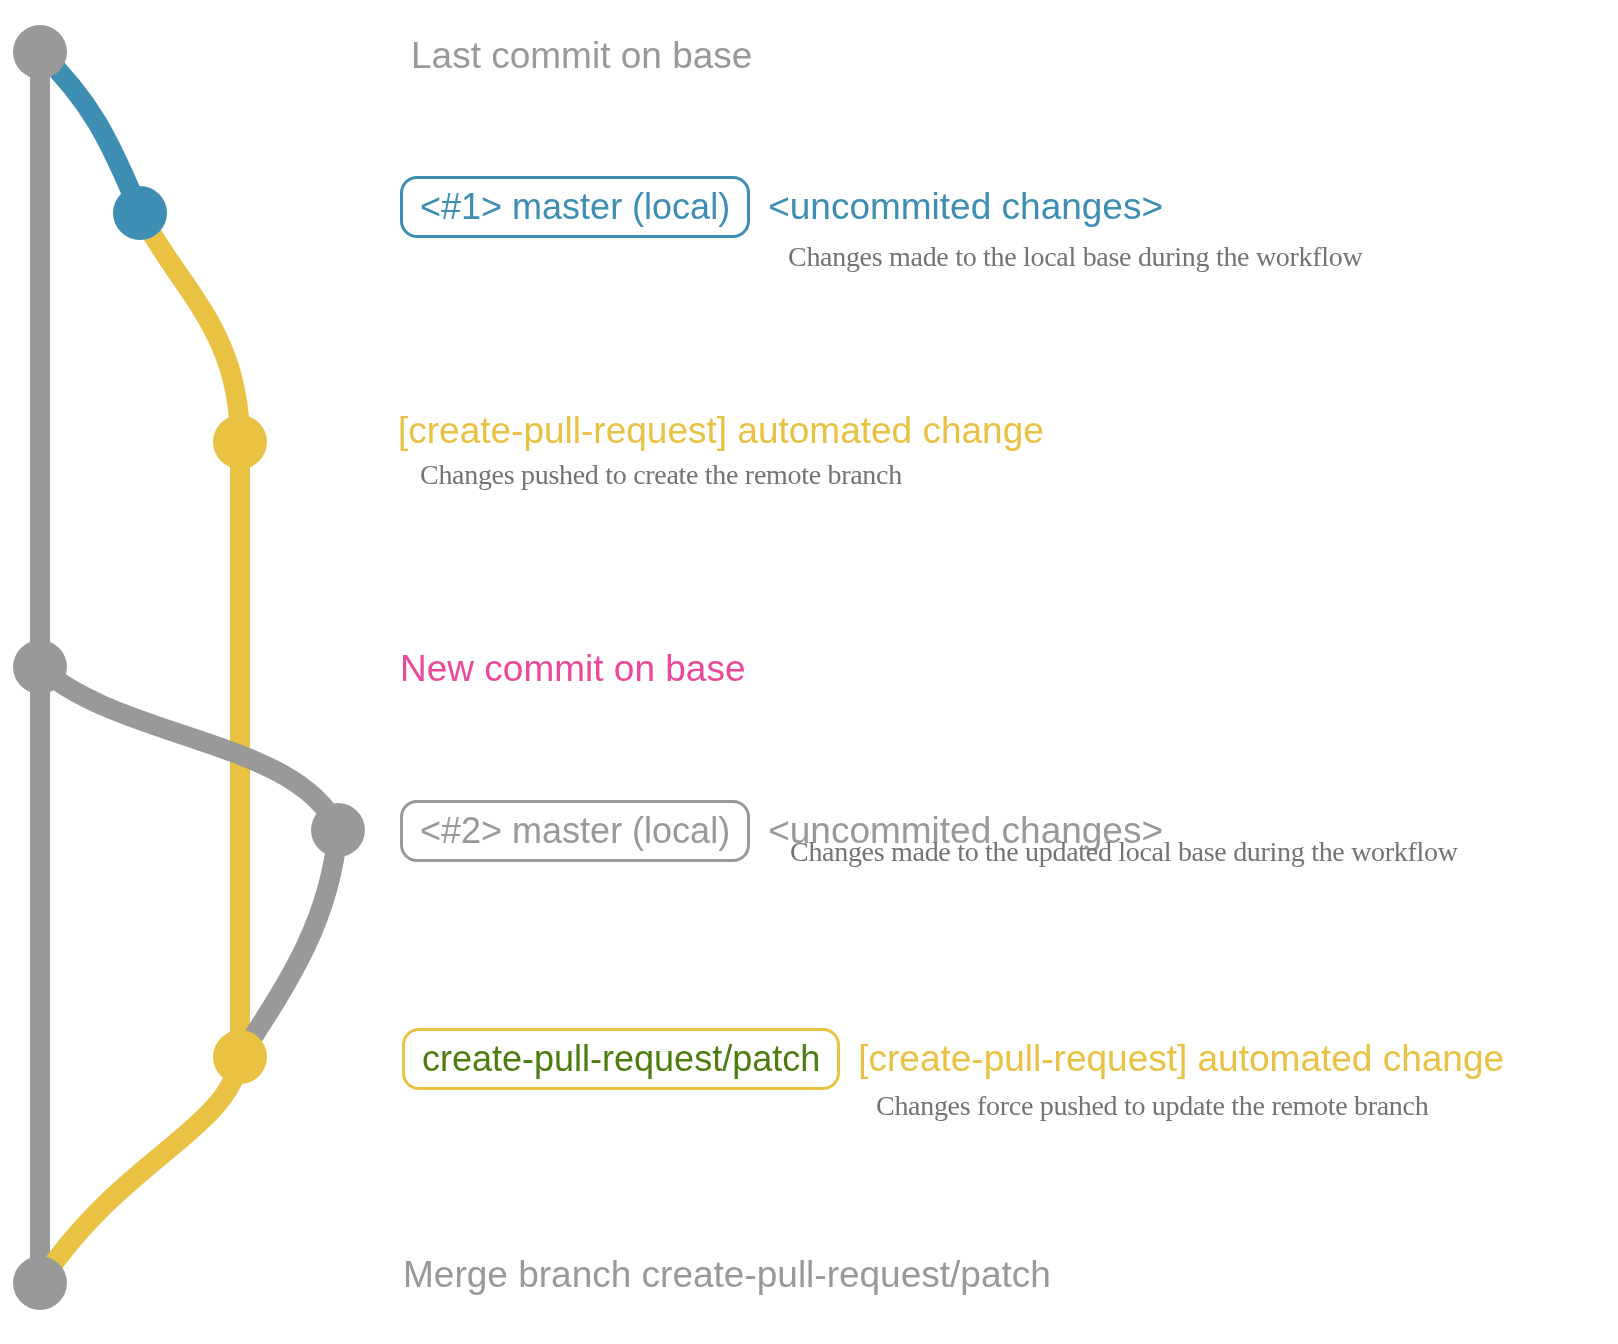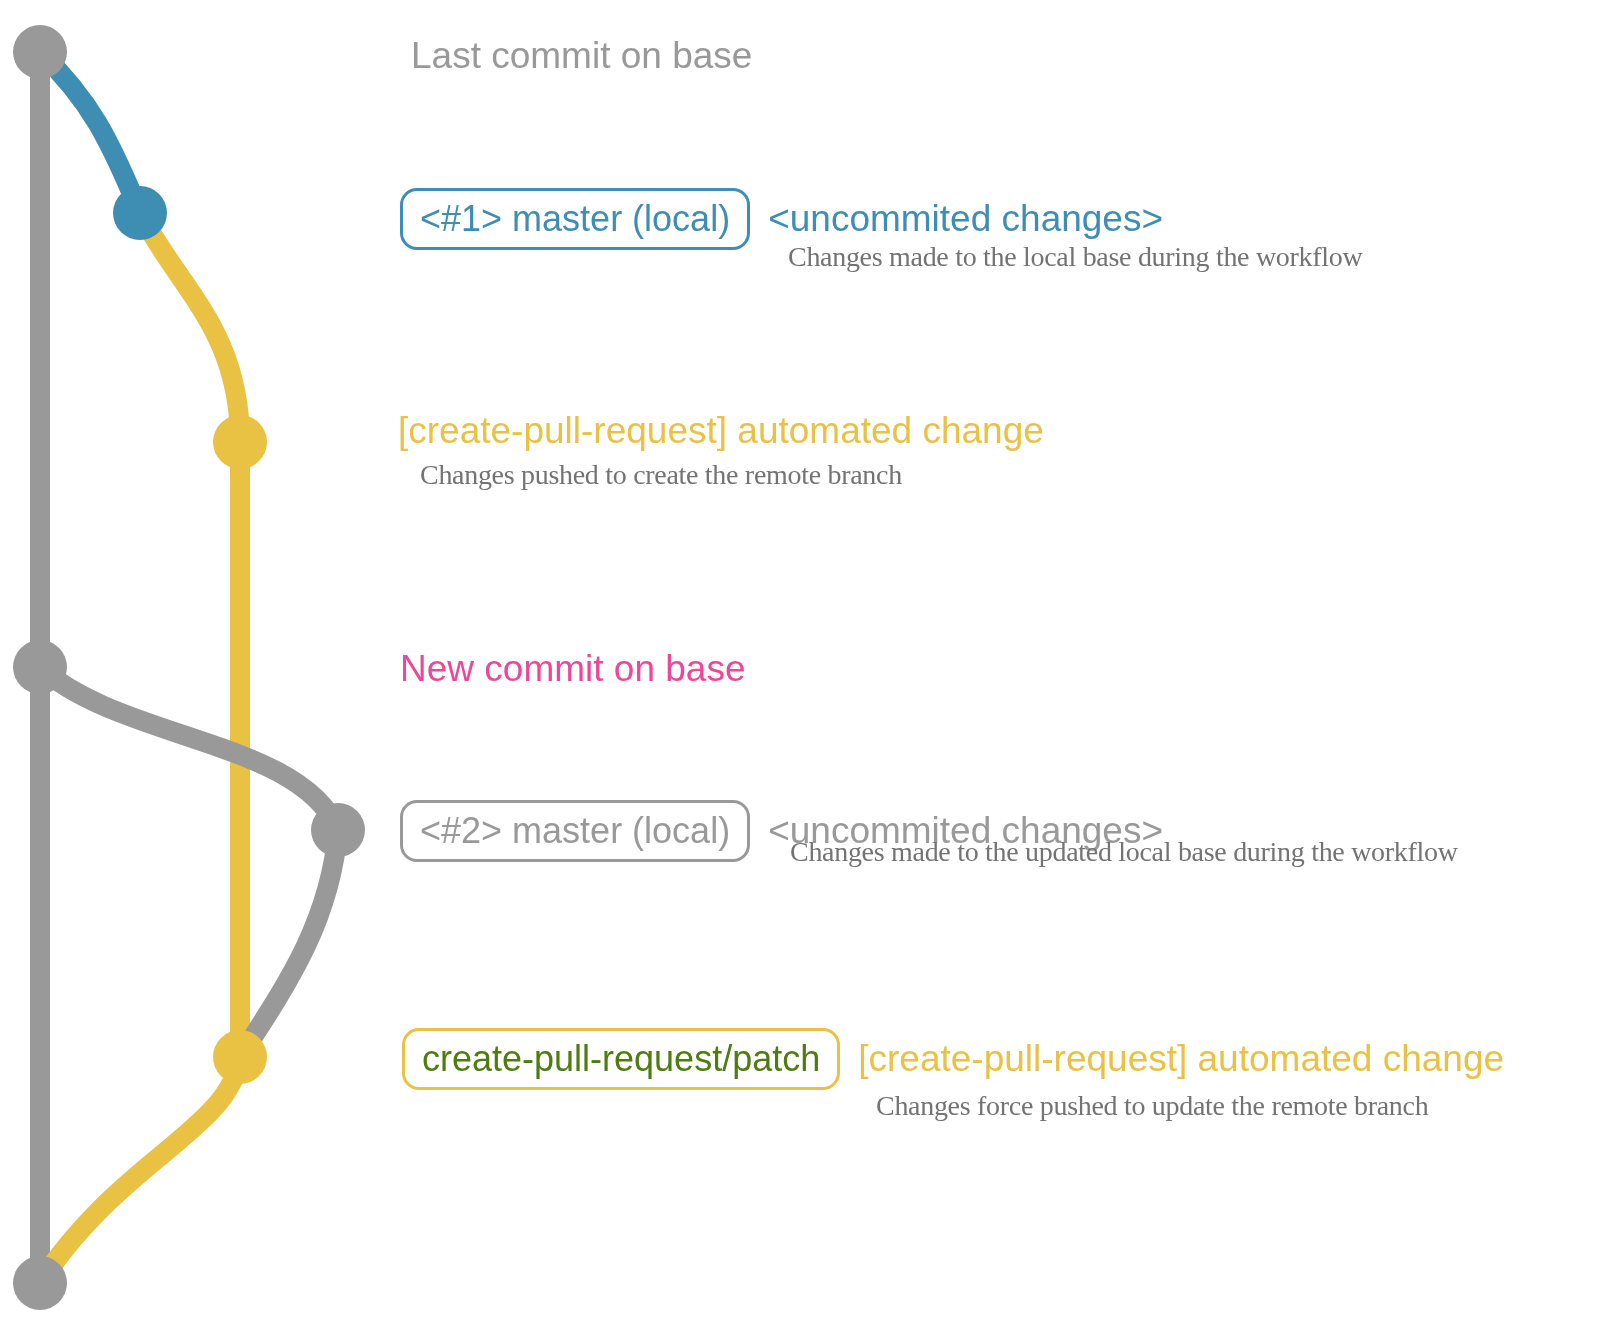--- a/index.html
+++ b/index.html
@@ -29,21 +29,21 @@
   .desc {
     position: absolute;
     font-family: Liberation Serif, serif;
     font-size: 28px;
     letter-spacing: -0.3px;
     color: #737373;
     white-space: nowrap;
   }
   
   #row-last-commit   { left: 400px; top: 35px; margin-left: 11px; }
-  #row-1             { left: 400px; top: 188px; justify-content: center; }
+  #row-1             { left: 400px; top: 176px; justify-content: center; }
   #desc-1            { left: 788px; top: 241px; }
   #row-cpr-1         { left: 398px; top: 410px; }
   #desc-2            { left: 420px; top: 459px; }
   #row-new-commit    { left: 400px; top: 648px; }
   #row-2             { left: 400px; top: 800px; }
   #desc-3            { left: 790px; top: 836px; }
   #row-3             { left: 402px; top: 1028px; }
   #desc-4            { left: 876px; top: 1090px; }
   #row-4             { left: 403px; top: 1254px; }
 </style>
@@ -88,13 +88,14 @@
 </div>
 <div id="desc-3" class="desc">Changes made to the updated local base during the workflow</div>
 
 <div id="row-3" class="row">
   <span class="tag" style="color: #4d7c0f; border-color: rgb(233, 194, 67);">create-pull-request/patch</span>
   <span class="branch-label" style="color: rgb(233, 194, 67);">[create-pull-request] automated change</span>
 </div>
 <div id="desc-4" class="desc">Changes force pushed to update the remote branch</div>
 
 <div id="row-4" class="row">
+  <span class="branch-label" style="color: rgb(153, 153, 153);">Merge branch create-pull-request/patch</span>
 </div>
 
 </body></html>

